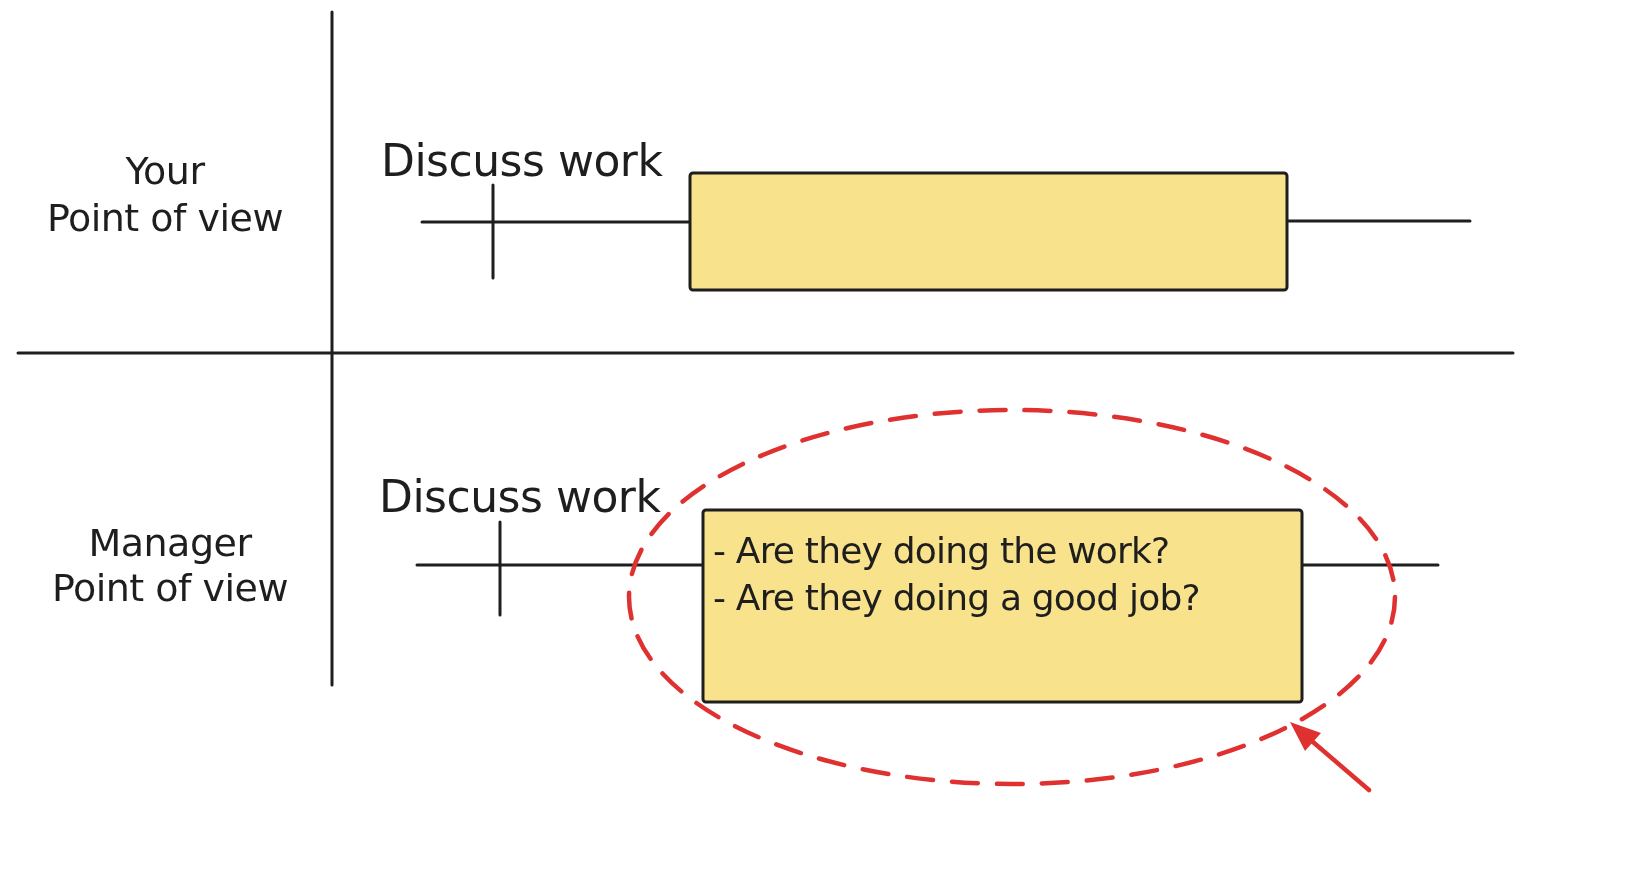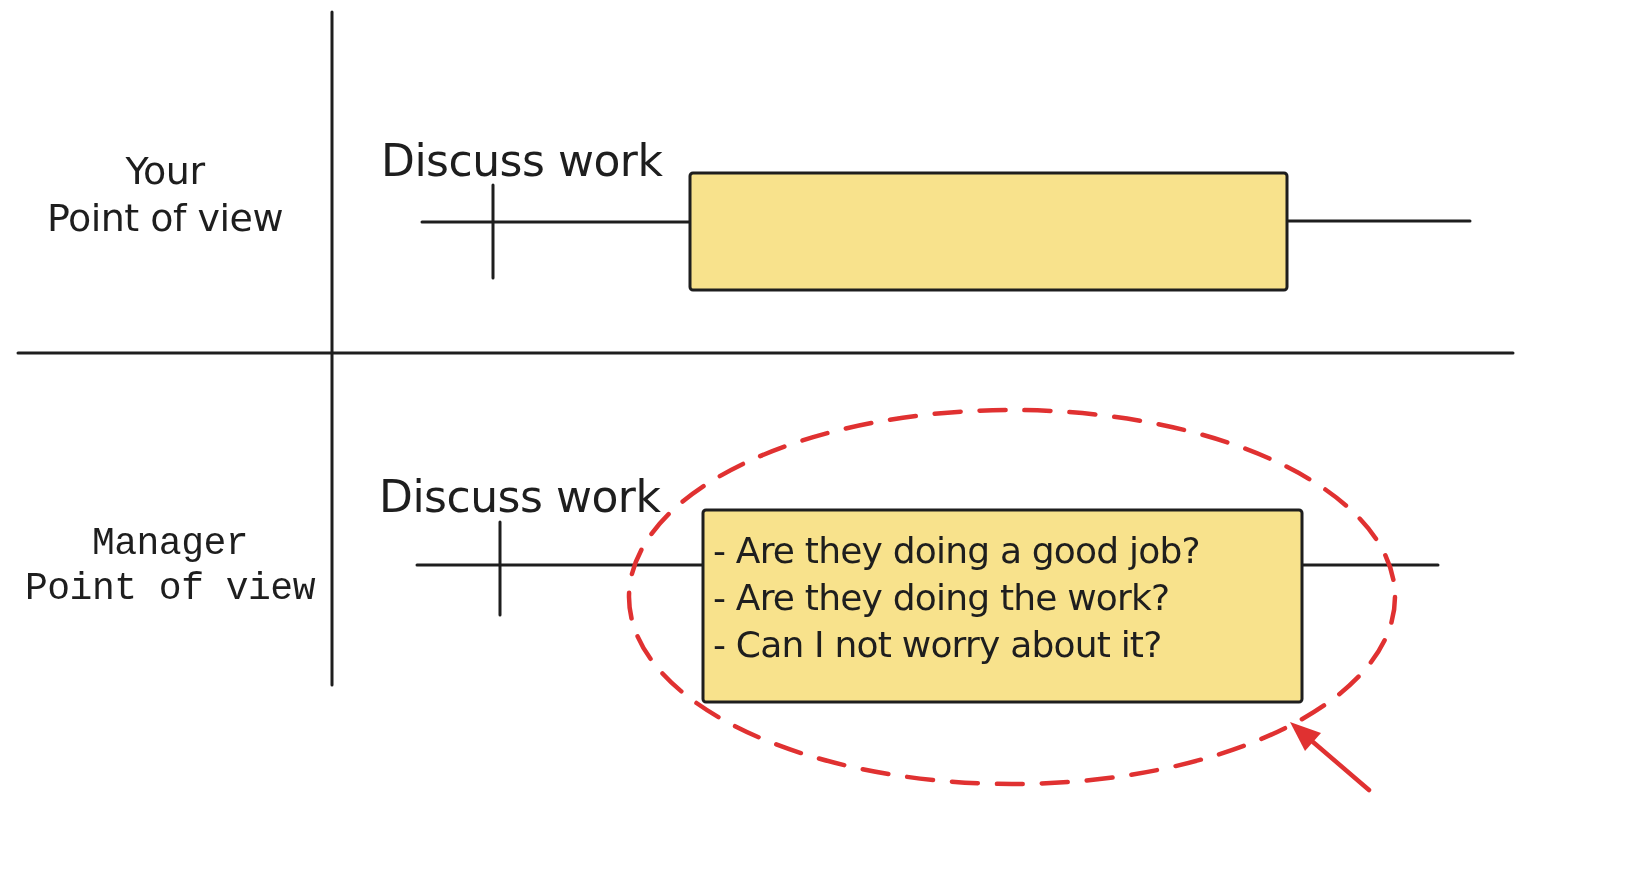--- a/index.html
+++ b/index.html
@@ -70,30 +70,29 @@
 
     <line class="red-line" x1="1369" y1="790" x2="1313" y2="742"></line>
     <polygon class="red-solid" points="1290,722 1321,733 1305,751"></polygon>
   </svg>
 
   <div class="pov-label" style="left:10px;top:148px;width:310px;">
     <div>Your</div>
     <div>Point of view</div>
   </div>
 
-  <div class="pov-label manager" style="left:10px;top:521px;width:320px;font-family:Liberation Mono, monospace;">
+  <div class="pov-label manager" style="left:10px;top:521px;width:320px;">
     <div>Manager</div>
     <div>Point of view</div>
   </div>
 
   <div class="txt milestone-label" style="left:381px;top:135px;">Discuss work</div>
 
   <div class="txt milestone-label" style="left:379px;top:471px;">Discuss work</div>
 
 
   <div class="questions-wrap">
+    <div>- Are they doing the work?</div>
     <div>- Are they doing a good job?</div>
-    <div>- Are they doing the work?</div>
-    <div>- Can I not worry about it?</div>
   </div>
 
 
 </div>
 
 </body></html>

